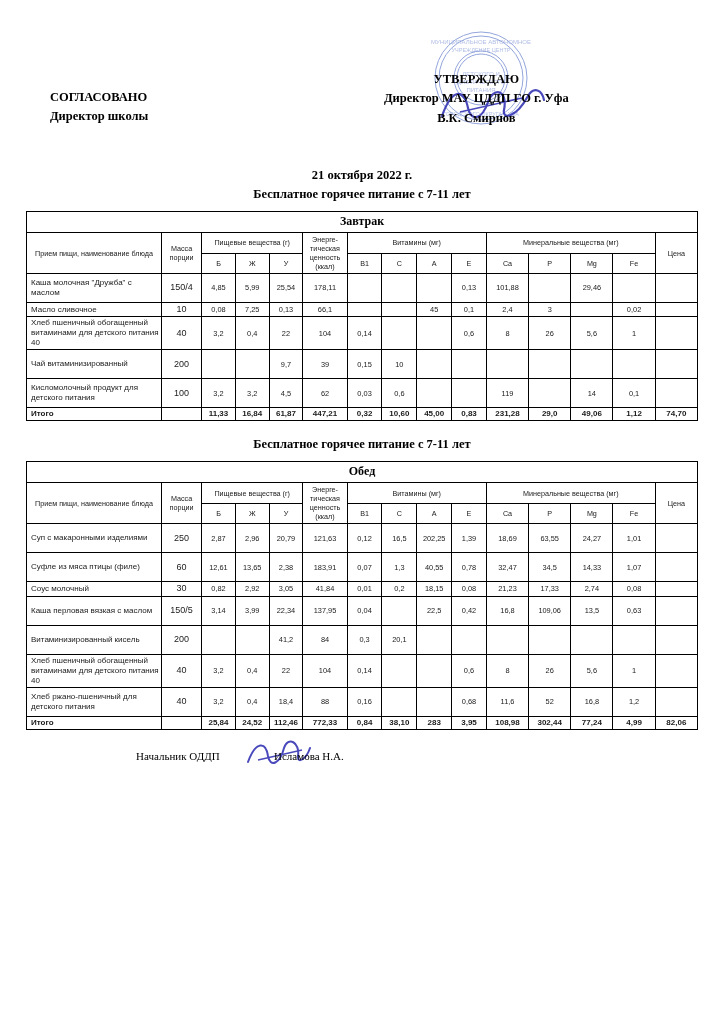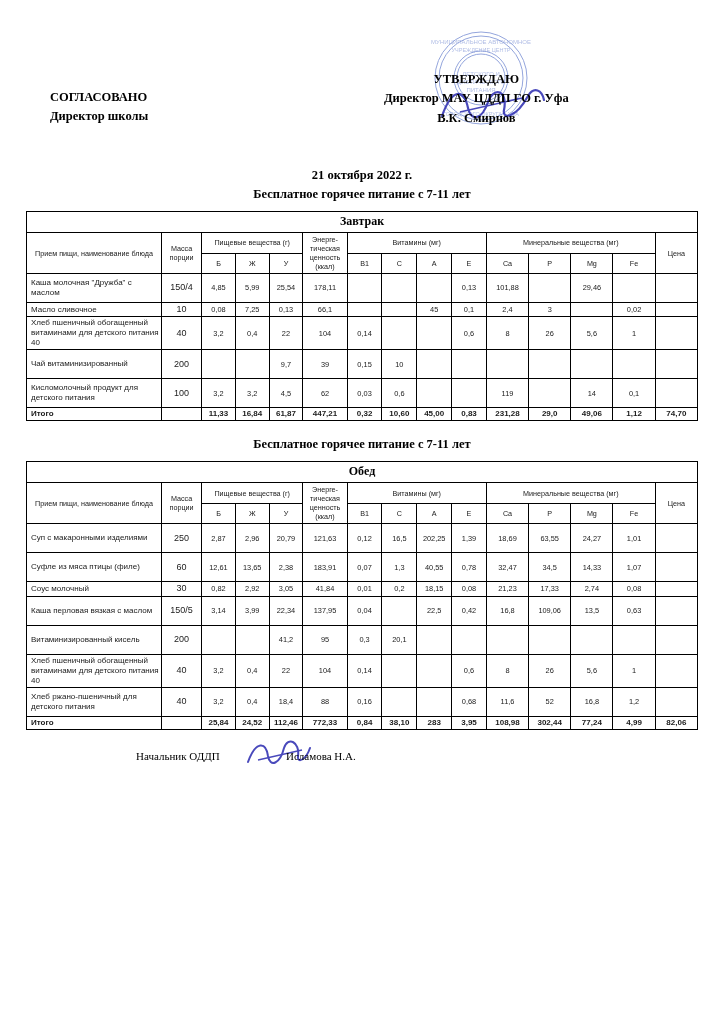--- a/index.html
+++ b/index.html
@@ -129,21 +129,21 @@
     font-family:"Liberation Serif", serif;
     font-size:11px;
   }
   .footer .lbl{
     position:absolute;left:110px;top:6px;
   }
   .footer .sign2{
     position:absolute;left:218px;top:-8px;width:70px;height:34px;opacity:.85;
   }
   .footer .nm{
-    position:absolute;left:248px;top:6px;margin-left:12px;
+    position:absolute;left:248px;top:6px;
   }
 </style>
 </head>
 <body>
 
 <div class="page">
 
   <div class="hdr">
 
     <svg class="stamp" viewBox="0 0 130 120">
@@ -456,21 +456,21 @@
         <td>13,5</td>
         <td>0,63</td>
         <td></td>
       </tr>
       <tr class="r-tall">
         <td class="name">Витаминизированный кисель</td>
         <td class="mass">200</td>
         <td></td>
         <td></td>
         <td>41,2</td>
-        <td>95</td>
+        <td>84</td>
         <td>0,3</td>
         <td>20,1</td>
         <td></td>
         <td></td>
         <td></td>
         <td></td>
         <td></td>
         <td></td>
         <td></td>
       </tr>

